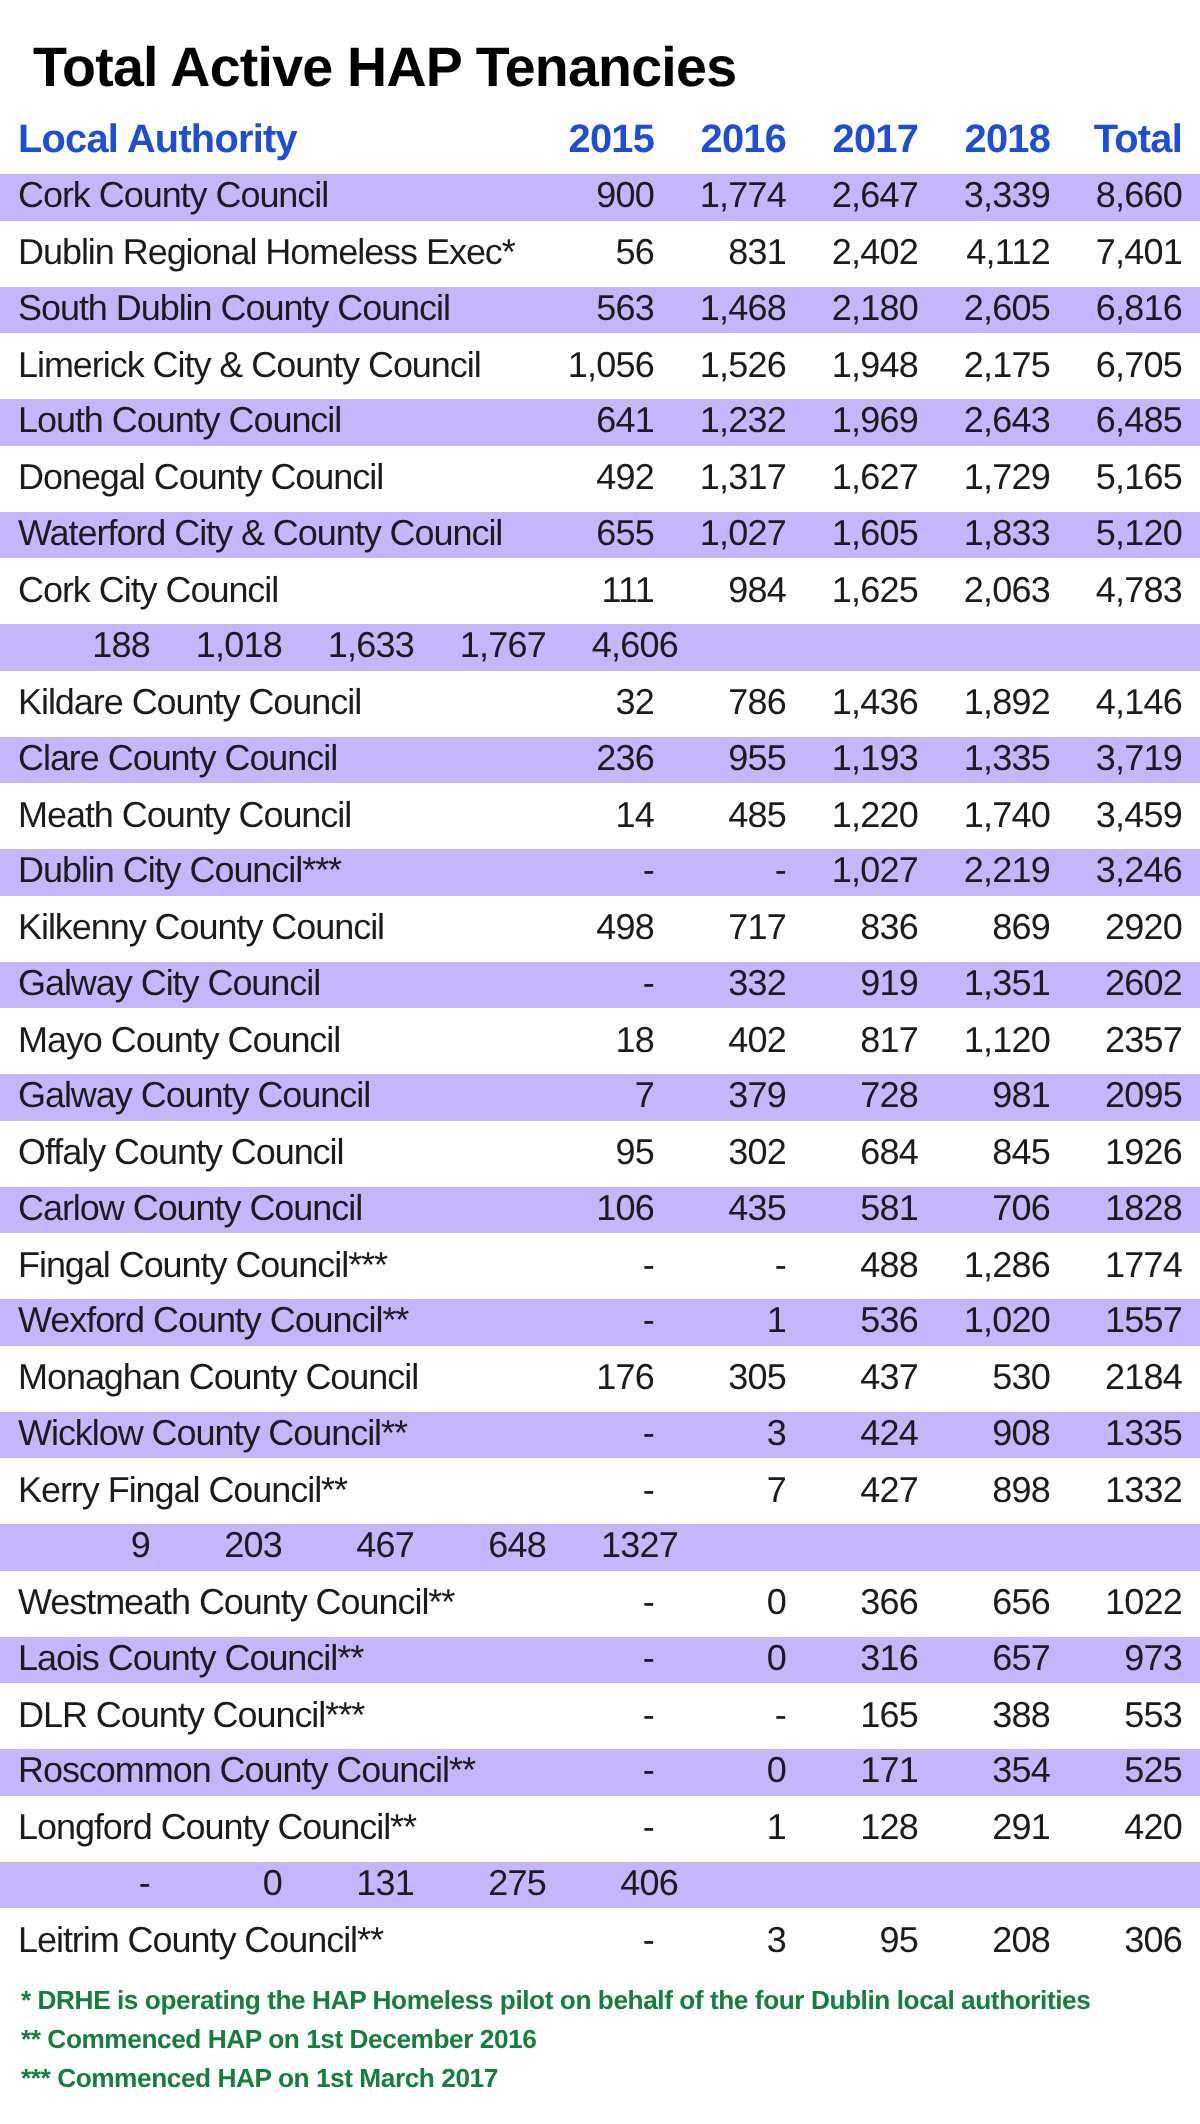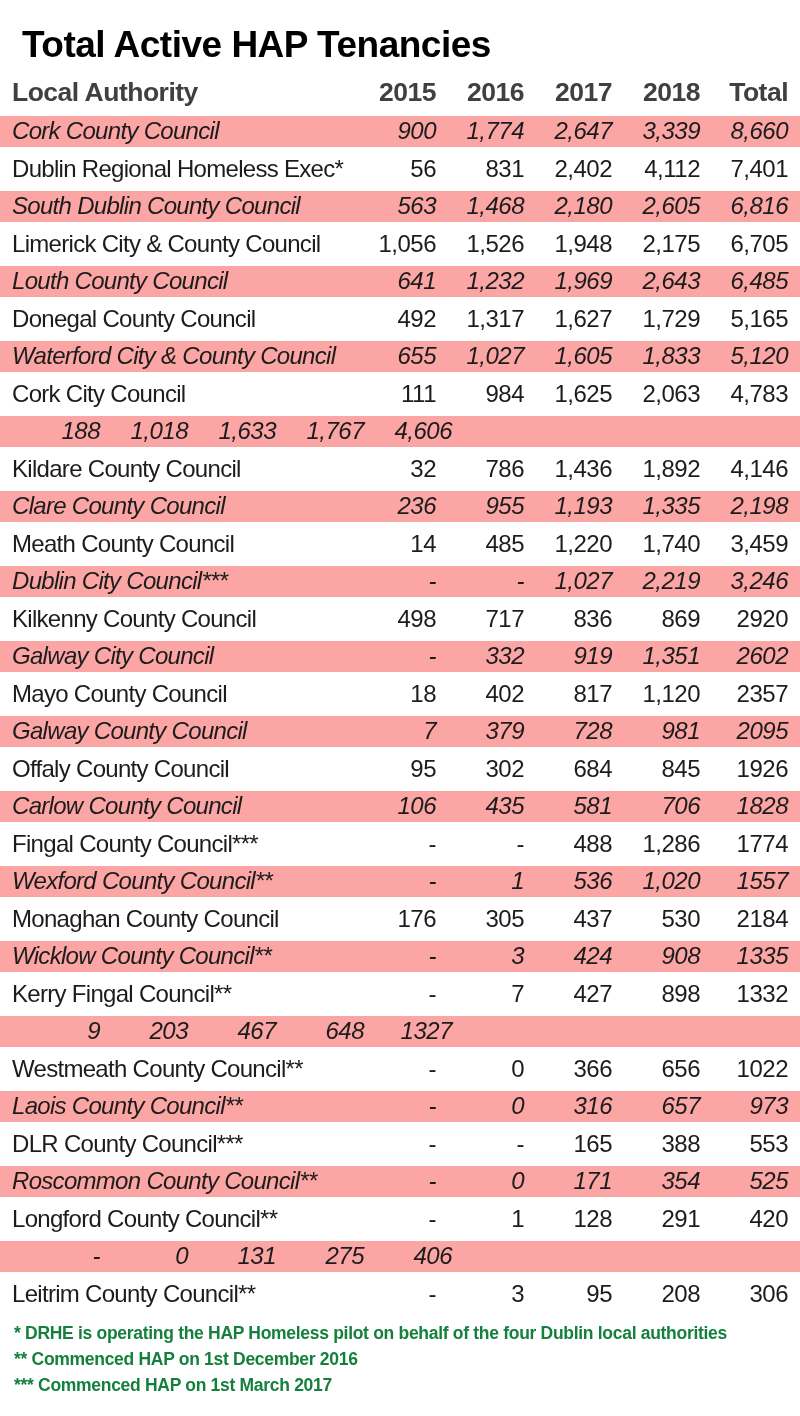--- a/index.html
+++ b/index.html
@@ -24,37 +24,36 @@
     margin: 22px 0 4px 22px;
   }
   .header-row {
     display: flex;
     align-items: center;
     height: 40px;
     padding: 0 12px;
     font-weight: 700;
     font-size: 26.5px;
     letter-spacing: -0.5px;
-    color: #404040;
+    color: #1d4ed8;
   }
   .trow {
     display: flex;
     align-items: center;
     height: 37.5px;
     box-sizing: border-box;
     padding: 0 12px;
     border-top: 4px solid transparent;
     border-bottom: 3.5px solid transparent;
     background-clip: padding-box;
     font-size: 24px;
     color: #1c1c1c;
   }
   .trow.striped {
-    background-color: #fca5a5;
-    font-style: italic;
+    background-color: #c4b5fd;
   }
   .cell.name {
     flex: 1 1 auto;
     letter-spacing: -0.7px;
     white-space: nowrap;
     overflow: visible;
   }
   .cell.num {
     width: 88px;
     flex: 0 0 88px;
@@ -168,21 +167,21 @@
           <div class="cell num">1,436</div>
           <div class="cell num">1,892</div>
           <div class="cell num">4,146</div>
         </div>
         <div class="trow striped">
           <div class="cell name">Clare County Council</div>
           <div class="cell num">236</div>
           <div class="cell num">955</div>
           <div class="cell num">1,193</div>
           <div class="cell num">1,335</div>
-          <div class="cell num">2,198</div>
+          <div class="cell num">3,719</div>
         </div>
         <div class="trow">
           <div class="cell name">Meath County Council</div>
           <div class="cell num">14</div>
           <div class="cell num">485</div>
           <div class="cell num">1,220</div>
           <div class="cell num">1,740</div>
           <div class="cell num">3,459</div>
         </div>
         <div class="trow striped">

